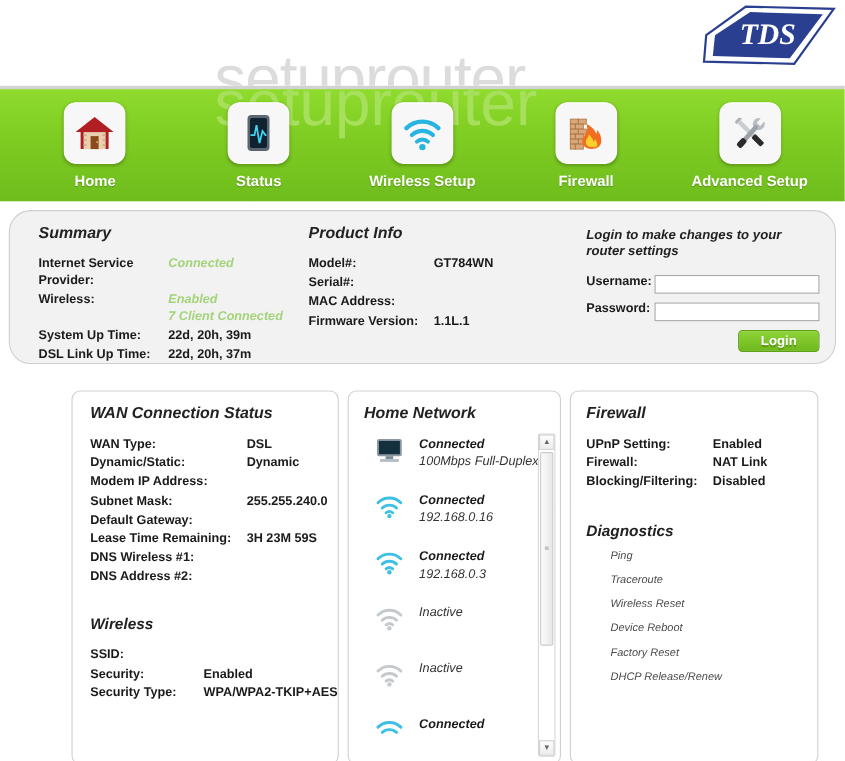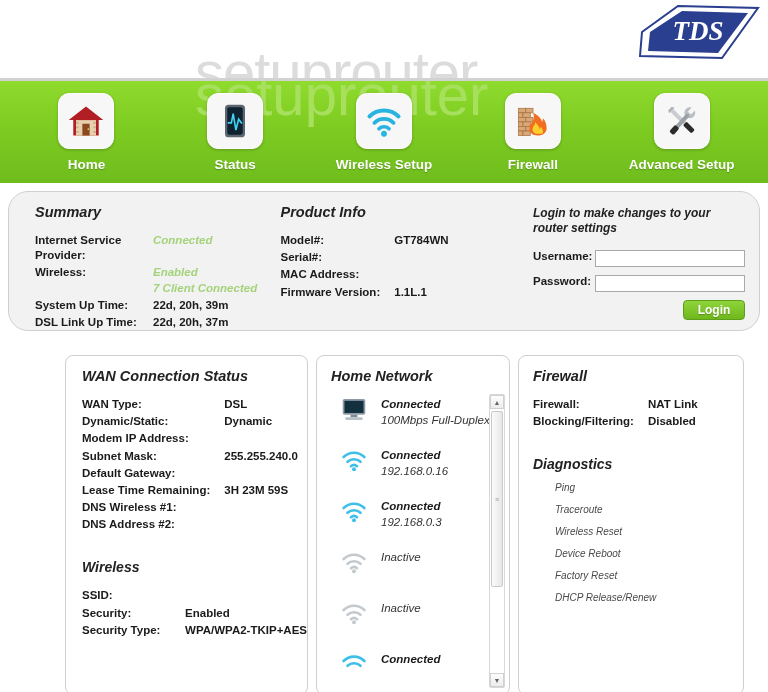--- a/index.html
+++ b/index.html
@@ -151,21 +151,21 @@
     flex: 1;
     height: 17px;
     border: 1px solid #a9a9a9;
     background: #fff;
     font-size: 11px;
     padding: 1px 3px;
     font-family: "Liberation Sans", sans-serif;
   }
   .loginbtnrow { display: flex; justify-content: flex-end; padding-right: 0px; }
   .loginbtn {
-    width: 62px; height: 20px;
+    width: 74px; height: 20px;
     background: linear-gradient(to bottom, #8ed43a 0%, #6fb81c 100%);
     border: 1px solid #5d9f18;
     border-radius: 4px;
     color: #ffffff;
     font-size: 12px;
     font-weight: bold;
     cursor: pointer;
     font-family: "Liberation Sans", sans-serif;
     text-shadow: 0 1px 1px rgba(0,0,0,.25);
     padding: 0;
@@ -600,20 +600,24 @@
       <div class="sbbtn up">▲</div>
       <div class="sbthumb">≡</div>
       <div class="sbbtn down">▼</div>
     </div>
   </div>
 
   <div class="card card-fw">
     <div class="secttitle">Firewall</div>
     <table class="kv">
       <tbody>
+          <tr>
+        <td class="k" style="width:110px">UPnP Setting:</td>
+        <td class="v">Enabled</td>
+      </tr>
       <tr>
         <td class="k">Firewall:</td>
         <td class="v">NAT Link</td>
       </tr>
       <tr>
         <td class="k">Blocking/Filtering:</td>
         <td class="v">Disabled</td>
       </tr>
     </tbody>
       </table>

